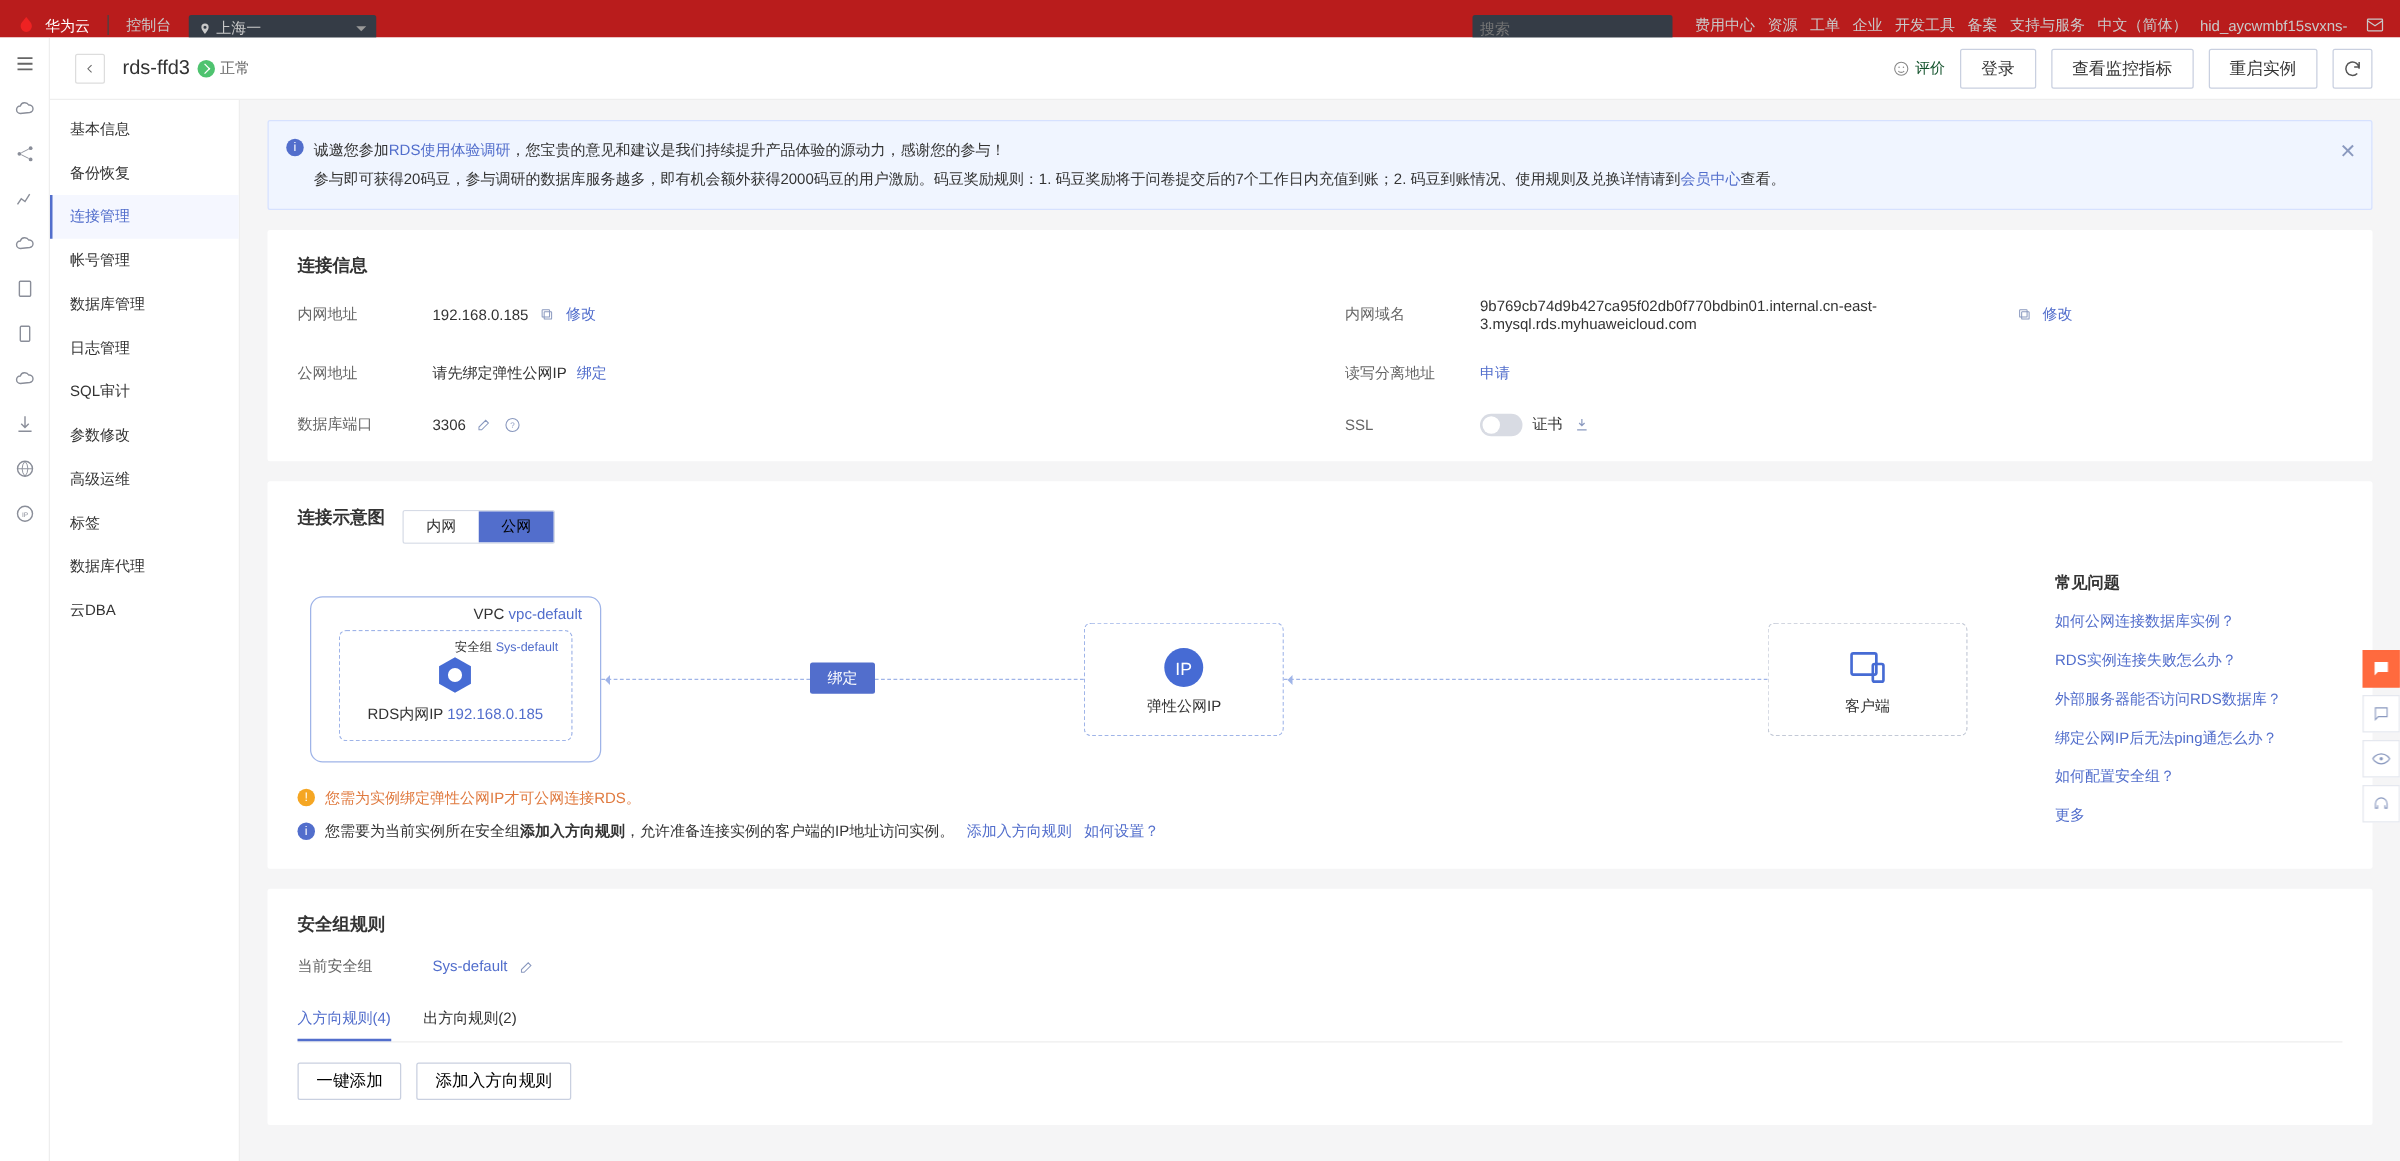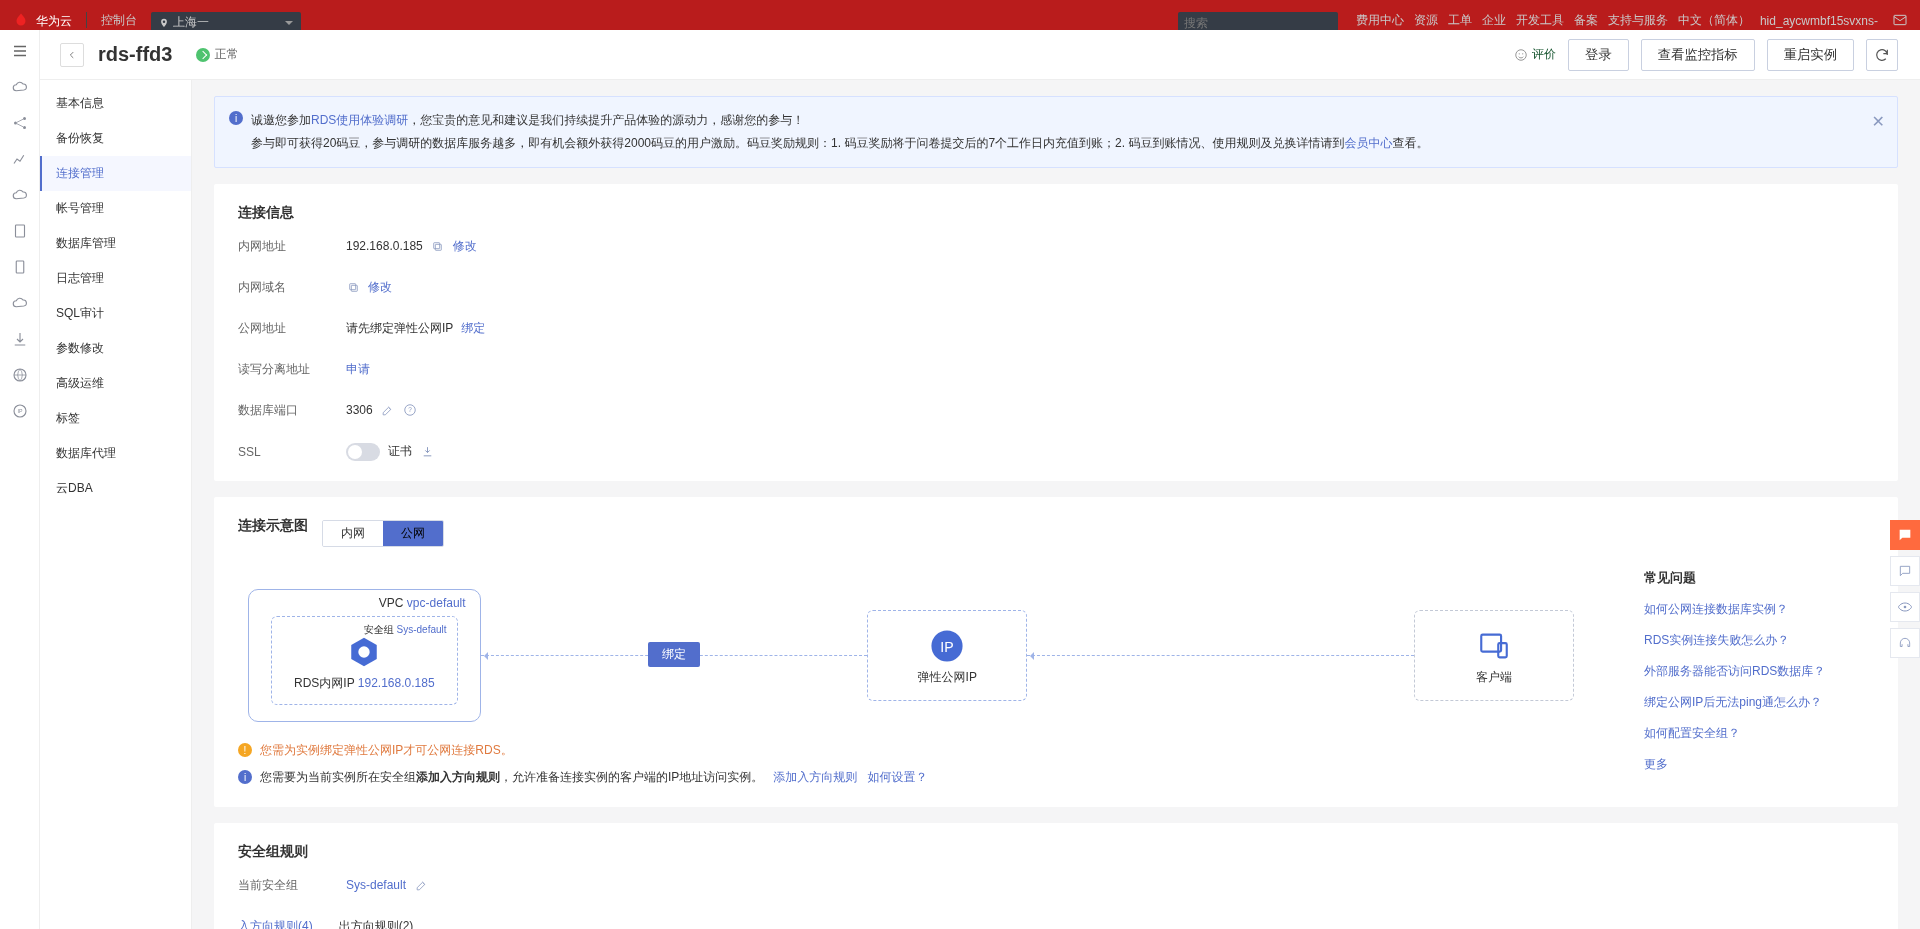--- a/index.html
+++ b/index.html
@@ -16,21 +16,21 @@
 .topbar .search{margin-left:auto;display:flex;align-items:center;background:#353c46;border-radius:2px;width:160px;height:22px;padding:0 6px}
 .topbar .search input{flex:1;background:transparent;border:none;outline:none;color:#ddd;font-size:12px}
 .topbar .search svg{width:12px;height:12px;opacity:.7}
 .topbar .tnav{display:flex;align-items:center;gap:10px;margin-left:18px}
 .topbar .tnav span{cursor:pointer}
 .topbar .mail{margin-left:14px;cursor:pointer}
 
 
 .header{height:50px;background:#fff;display:flex;align-items:center;padding:0 22px 0 60px;border-bottom:1px solid #eee;position:relative}
 .header .back{width:24px;height:24px;border:1px solid #ddd;border-radius:2px;display:flex;align-items:center;justify-content:center;cursor:pointer;margin-right:14px}
-.header .title{font-size:20px;font-weight:700;margin-right:24px}
+.header .title{font-size:16px;font-weight:400;margin-right:6px}
 .header .status-dot{width:14px;height:14px;border-radius:50%;background:#4ec36f;display:inline-flex;align-items:center;justify-content:center;margin-right:4px}
 .header .status-dot::after{content:"";width:5px;height:5px;border-right:1.5px solid #fff;border-top:1.5px solid #fff;transform:rotate(45deg);margin-left:-1px}
 .header .status-txt{color:#666}
 .header .right{margin-left:auto;display:flex;align-items:center;gap:12px}
 .header .rate{display:flex;align-items:center;gap:4px;color:#14532d;cursor:pointer}
 .header .btn{border:1px solid #c9d0e0;background:#fff;padding:6px 16px;border-radius:2px;cursor:pointer;color:#333}
 .header .refresh{width:32px;height:32px;border:1px solid #c9d0e0;display:flex;align-items:center;justify-content:center;border-radius:2px;cursor:pointer}
 
 
 .rail{position:fixed;left:0;top:30px;bottom:0;width:40px;background:#fff;border-right:1px solid #eee;display:flex;flex-direction:column;align-items:center;padding-top:10px;gap:14px;z-index:10}
@@ -46,21 +46,21 @@
 .main{margin-left:192px;padding:16px 22px 40px}
 
 .banner{background:#f0f5ff;border:1px solid #d6e1ff;border-radius:2px;padding:12px 40px 12px 14px;position:relative;line-height:1.9;color:#333}
 .banner .info-ico{position:absolute;left:14px;top:14px;width:14px;height:14px;border-radius:50%;background:#526ecc;color:#fff;display:flex;align-items:center;justify-content:center;font-size:10px}
 .banner .txt{margin-left:22px}
 .banner .close{position:absolute;right:12px;top:10px;cursor:pointer;color:#8a99bf;font-size:16px}
 
 .card{background:#fff;border-radius:2px;padding:20px 24px;margin-top:16px}
 .card h3{font-size:14px;font-weight:600;margin-bottom:16px}
 
-.info-grid{display:grid;grid-template-columns:1fr;row-gap:24px;column-gap:40px}
+.info-grid{display:grid;grid-template-columns:1fr 1fr;row-gap:24px;column-gap:40px}
 .info-row{display:flex;align-items:center;gap:18px}
 .info-row .lbl{width:90px;color:#666}
 .info-row .val{color:#333;display:flex;align-items:center;gap:8px;flex-wrap:wrap}
 .ico-copy,.ico-edit,.ico-help,.ico-dl{width:14px;height:14px;display:inline-flex;align-items:center;justify-content:center;color:#8a99bf;cursor:pointer}
 .link{color:#526ecc;cursor:pointer}
 .toggle{width:34px;height:18px;background:#d8dbe3;border-radius:9px;position:relative;cursor:pointer}
 .toggle::after{content:"";position:absolute;left:2px;top:2px;width:14px;height:14px;background:#fff;border-radius:50%}
 
 
 .dheader{display:flex;align-items:center;gap:14px;margin-bottom:18px}
@@ -285,20 +285,21 @@
                 <rect x="8" y="8" width="11" height="11" rx="1" fill="none" stroke="#8a99bf" stroke-width="1.5"></rect>
                 <rect x="5" y="5" width="11" height="11" rx="1" fill="none" stroke="#8a99bf" stroke-width="1.5"></rect>
               </svg>
             </span>
           <a class="link">修改</a>
         </span>
       </div>
       <div class="info-row">
         <span class="lbl">内网域名</span>
         <span class="val">
+          <span style="max-width:420px;overflow-wrap:anywhere">9b769cb74d9b427ca95f02db0f770bdbin01.internal.cn-east-3.mysql.rds.myhuaweicloud.com</span>
           <span class="ico-copy">
               <svg width="13" height="13" viewBox="0 0 24 24">
                 <rect x="8" y="8" width="11" height="11" rx="1" fill="none" stroke="#8a99bf" stroke-width="1.5"></rect>
                 <rect x="5" y="5" width="11" height="11" rx="1" fill="none" stroke="#8a99bf" stroke-width="1.5"></rect>
               </svg>
             </span>
           <a class="link">修改</a>
         </span>
       </div>
       <div class="info-row">
@@ -428,20 +429,24 @@
             <svg width="13" height="13" viewBox="0 0 24 24">
               <path fill="none" stroke="#8a99bf" stroke-width="1.5" d="M4 20h4l10-10-4-4L4 16v4zM14 6l4 4"></path>
             </svg>
           </span>
       </span>
     </div>
     <div class="sg-tabs">
       <div class="t active">入方向规则(4)</div>
       <div class="t">出方向规则(2)</div>
     </div>
+    <div class="sg-btns">
+      <button class="b">一键添加</button>
+      <button class="b">添加入方向规则</button>
+    </div>
   </div>
 
 </div>
 
 <div class="float-r">
   <div class="f primary">
       <svg width="16" height="16" viewBox="0 0 24 24">
         <path fill="#fff" d="M4 4h16v12H8l-4 4z"></path>
       </svg>
     </div>

